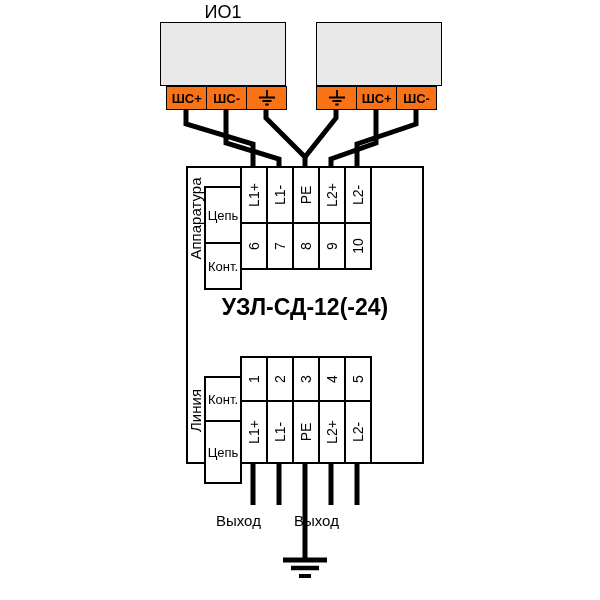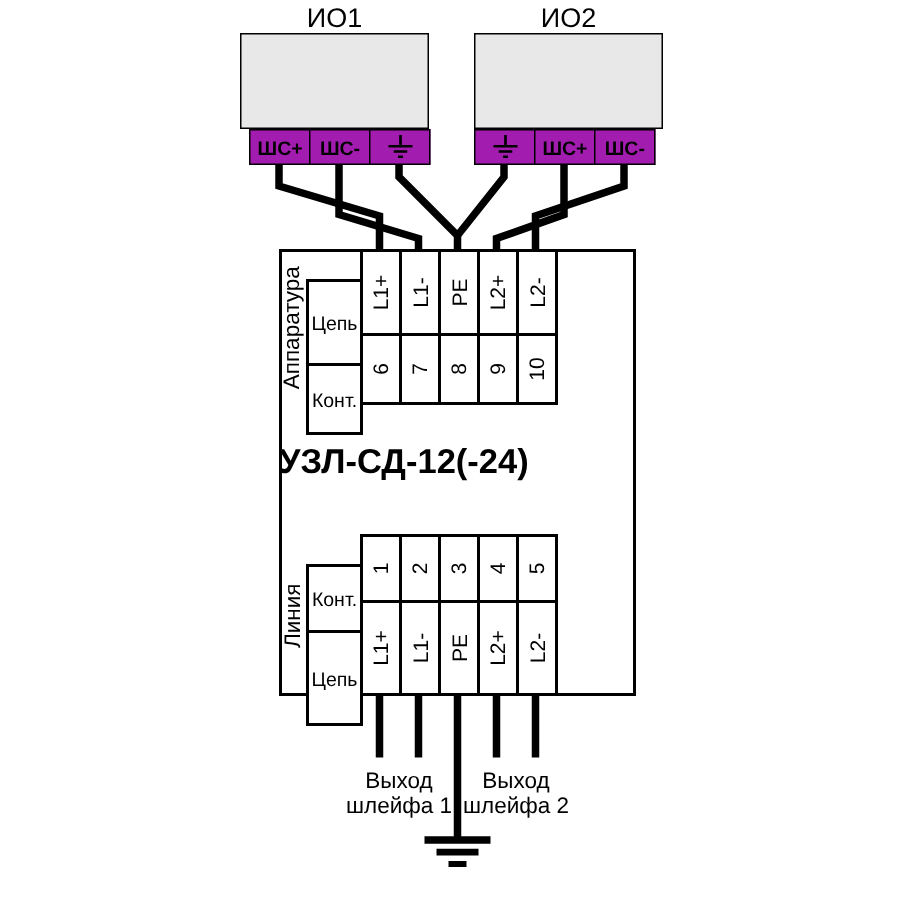--- a/index.html
+++ b/index.html
@@ -3,32 +3,32 @@
 <meta charset="utf-8">
 <style>
   html,body{margin:0;padding:0;background:#fff;}
   .stage{position:relative;width:600px;height:600px;background:#ffffff;
          font-family:"Liberation Sans",sans-serif;color:#000;overflow:hidden;border-radius:23px;}
   .abs{position:absolute;}
   .wires{position:absolute;left:0;top:0;}
   .dev-label{font-size:18px;text-align:center;}
   .dev-box{background:#e8e8e8;border:1.6px solid #000;box-sizing:border-box;}
   .trow{position:absolute;display:flex;}
-  .tcell{width:41.5px;height:24px;border:1.6px solid #000;background:#a21caf;box-sizing:border-box;
+  .tcell{width:41.5px;height:24px;border:1.6px solid #000;background:#f97316;box-sizing:border-box;
          display:flex;align-items:center;justify-content:center;font-weight:bold;font-size:13px;}
   .tcell + .tcell{margin-left:-1.6px;align-items:center;}
   .module-box{border:2px solid #000;box-sizing:border-box;background:#fff;}
   .cell{position:absolute;border:2px solid #000;background:#fff;box-sizing:border-box;
         display:flex;align-items:center;justify-content:center;font-size:14px;}
   .hdr{font-size:13px;margin-top:20px;}
   .rot{transform:rotate(-90deg);white-space:nowrap;}
   .side{position:absolute;display:flex;align-items:center;justify-content:center;}
   .side .rot{font-size:15px;}
-  .title{position:absolute;font-size:23px;font-weight:bold;}
-  .out-label{position:absolute;font-size:15px;line-height:17px;text-align:center;}
+  .title{position:absolute;font-size:23px;font-weight:bold;text-align:center;}
+  .out-label{position:absolute;font-size:15px;line-height:17px;}
 </style>
 </head>
 <body>
 
 <div class="stage">
 
   <svg class="wires" width="600" height="600" viewBox="0 0 600 600">
     <g stroke="#000" stroke-width="5" fill="none">
       <polyline points="186,110 186,124 253,144 253,167"></polyline>
       <polyline points="226,110 226,143 279,159 279,167"></polyline>
@@ -60,21 +60,20 @@
     <div class="tcell">
       <span>ШС-</span>
     </div>
     <div class="tcell">
       <svg width="22" height="17" viewBox="0 0 22 17">
         <path d="M11 0 L11 7 M3 7.5 L19 7.5 M6.5 11 L15.5 11 M9.3 14.5 L12.7 14.5" stroke="#000" stroke-width="1.8" fill="none"></path>
       </svg>
     </div>
   </div>
 
-  <div class="abs dev-label" style="left:316px;top:2px;width:126px;">ИО2</div>
   <div class="abs dev-box" style="left:316px;top:22px;width:126px;height:64px;"></div>
   <div class="trow" style="left:316px;top:86px;">
     <div class="tcell">
       <svg width="22" height="17" viewBox="0 0 22 17">
         <path d="M11 0 L11 7 M3 7.5 L19 7.5 M6.5 11 L15.5 11 M9.3 14.5 L12.7 14.5" stroke="#000" stroke-width="1.8" fill="none"></path>
       </svg>
     </div>
     <div class="tcell">
       <span>ШС+</span>
     </div>
@@ -166,20 +165,18 @@
     </div>
   <div class="cell" style="left:318px;top:400px;width:28px;height:64px;">
     <span class="rot">L2+</span>
     </div>
   <div class="cell" style="left:344px;top:400px;width:28px;height:64px;">
     <span class="rot">L2-</span>
     </div>
 
   <div class="out-label" style="left:216px;top:512px;width:100px;">
     <div>Выход</div>
-    <div>шлейфа 1</div>
   </div>
   <div class="out-label" style="left:294px;top:512px;width:100px;">
     <div>Выход</div>
-    <div>шлейфа 2</div>
   </div>
 
 </div>
 
 </body></html>

